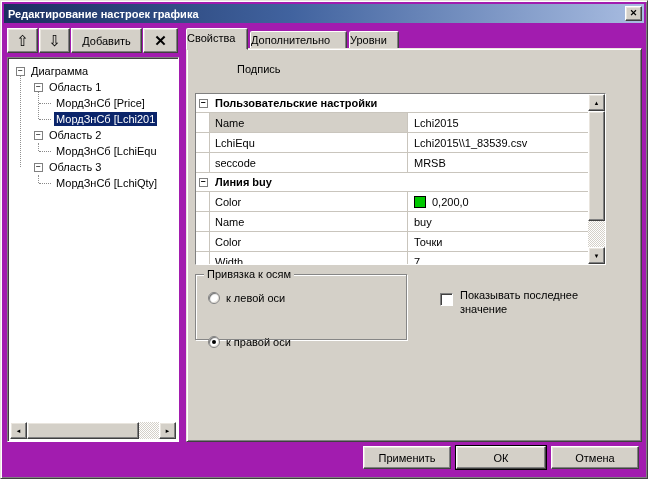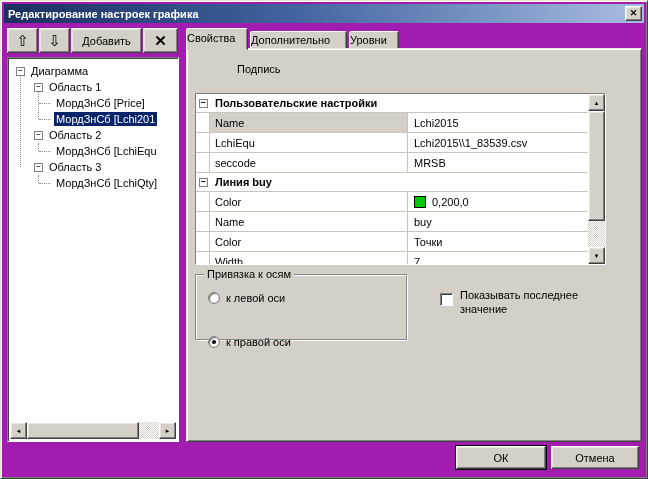--- a/index.html
+++ b/index.html
@@ -318,20 +318,23 @@
       </div>
     </div>
 
     <div class="checkbox-row">
       <span class="checkbox"></span>
       <span class="cb-label">Показывать последнее значение</span>
     </div>
 
   </div>
 
+  <div class="btn dlg-btn btn-apply">
+    <span>Применить</span>
+  </div>
   <div class="btn dlg-btn btn-cancel">
     <span>Отмена</span>
   </div>
   <div class="btn dlg-btn btn-ok">
     <span>ОК</span>
   </div>
 
 </div>
 
 </body></html>

